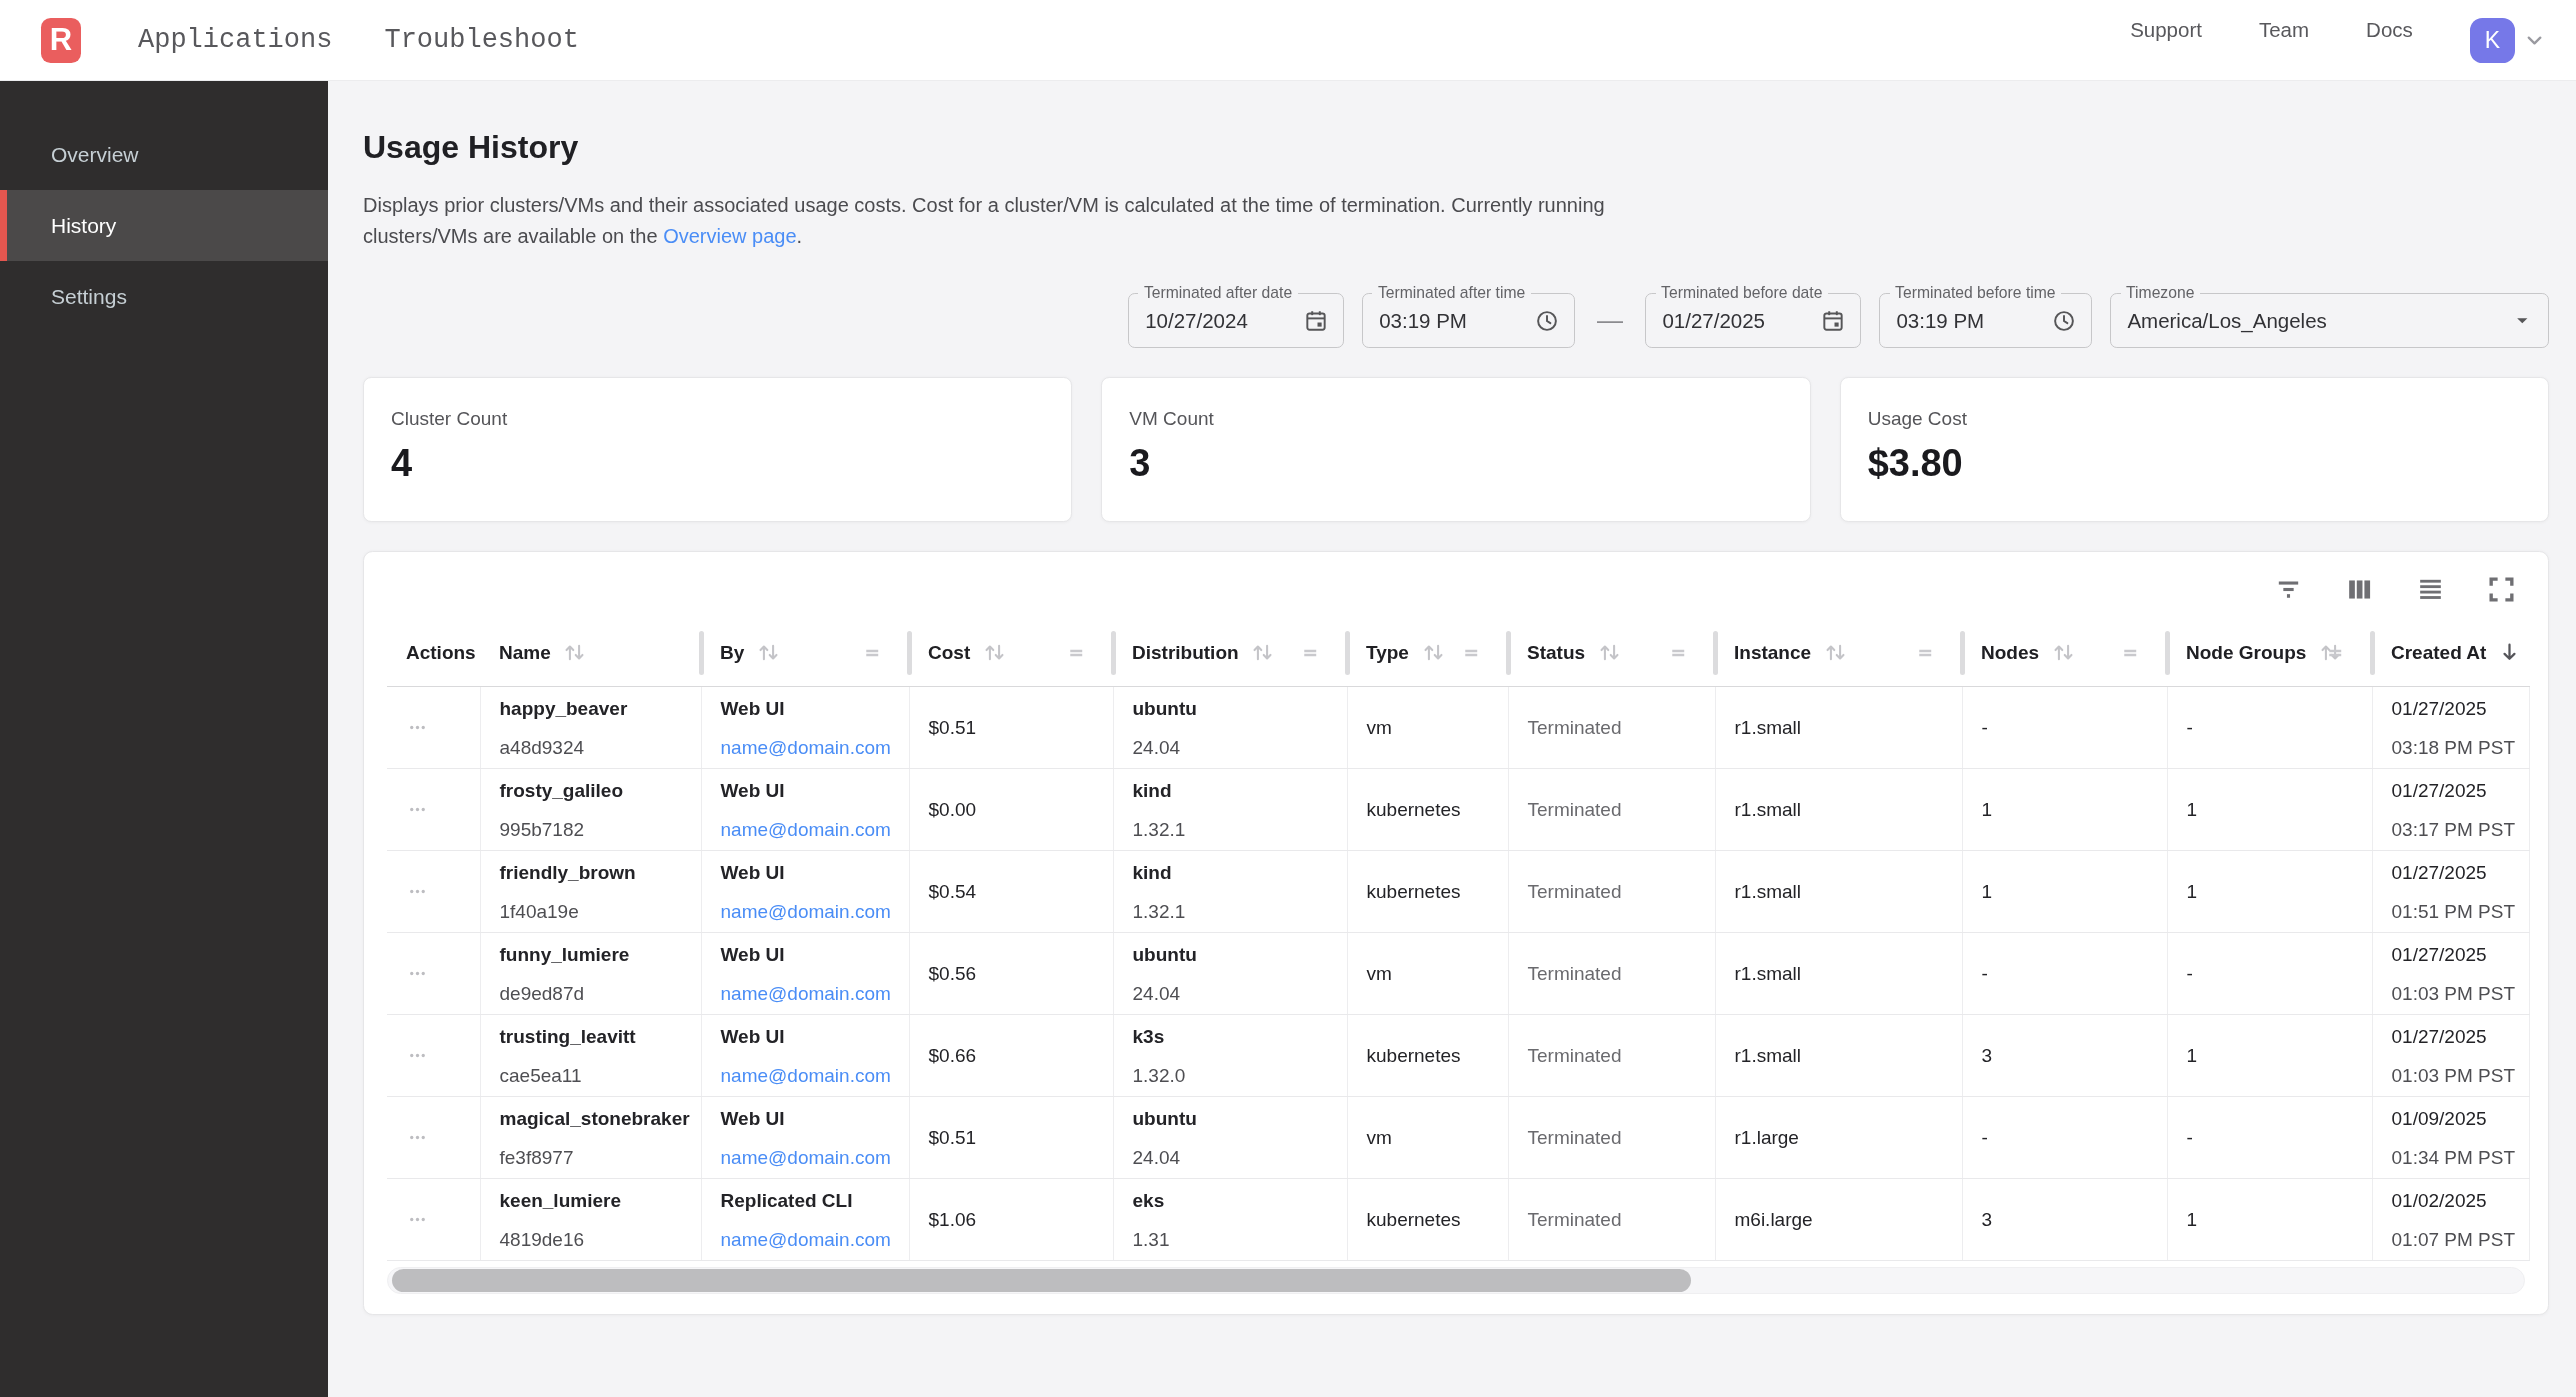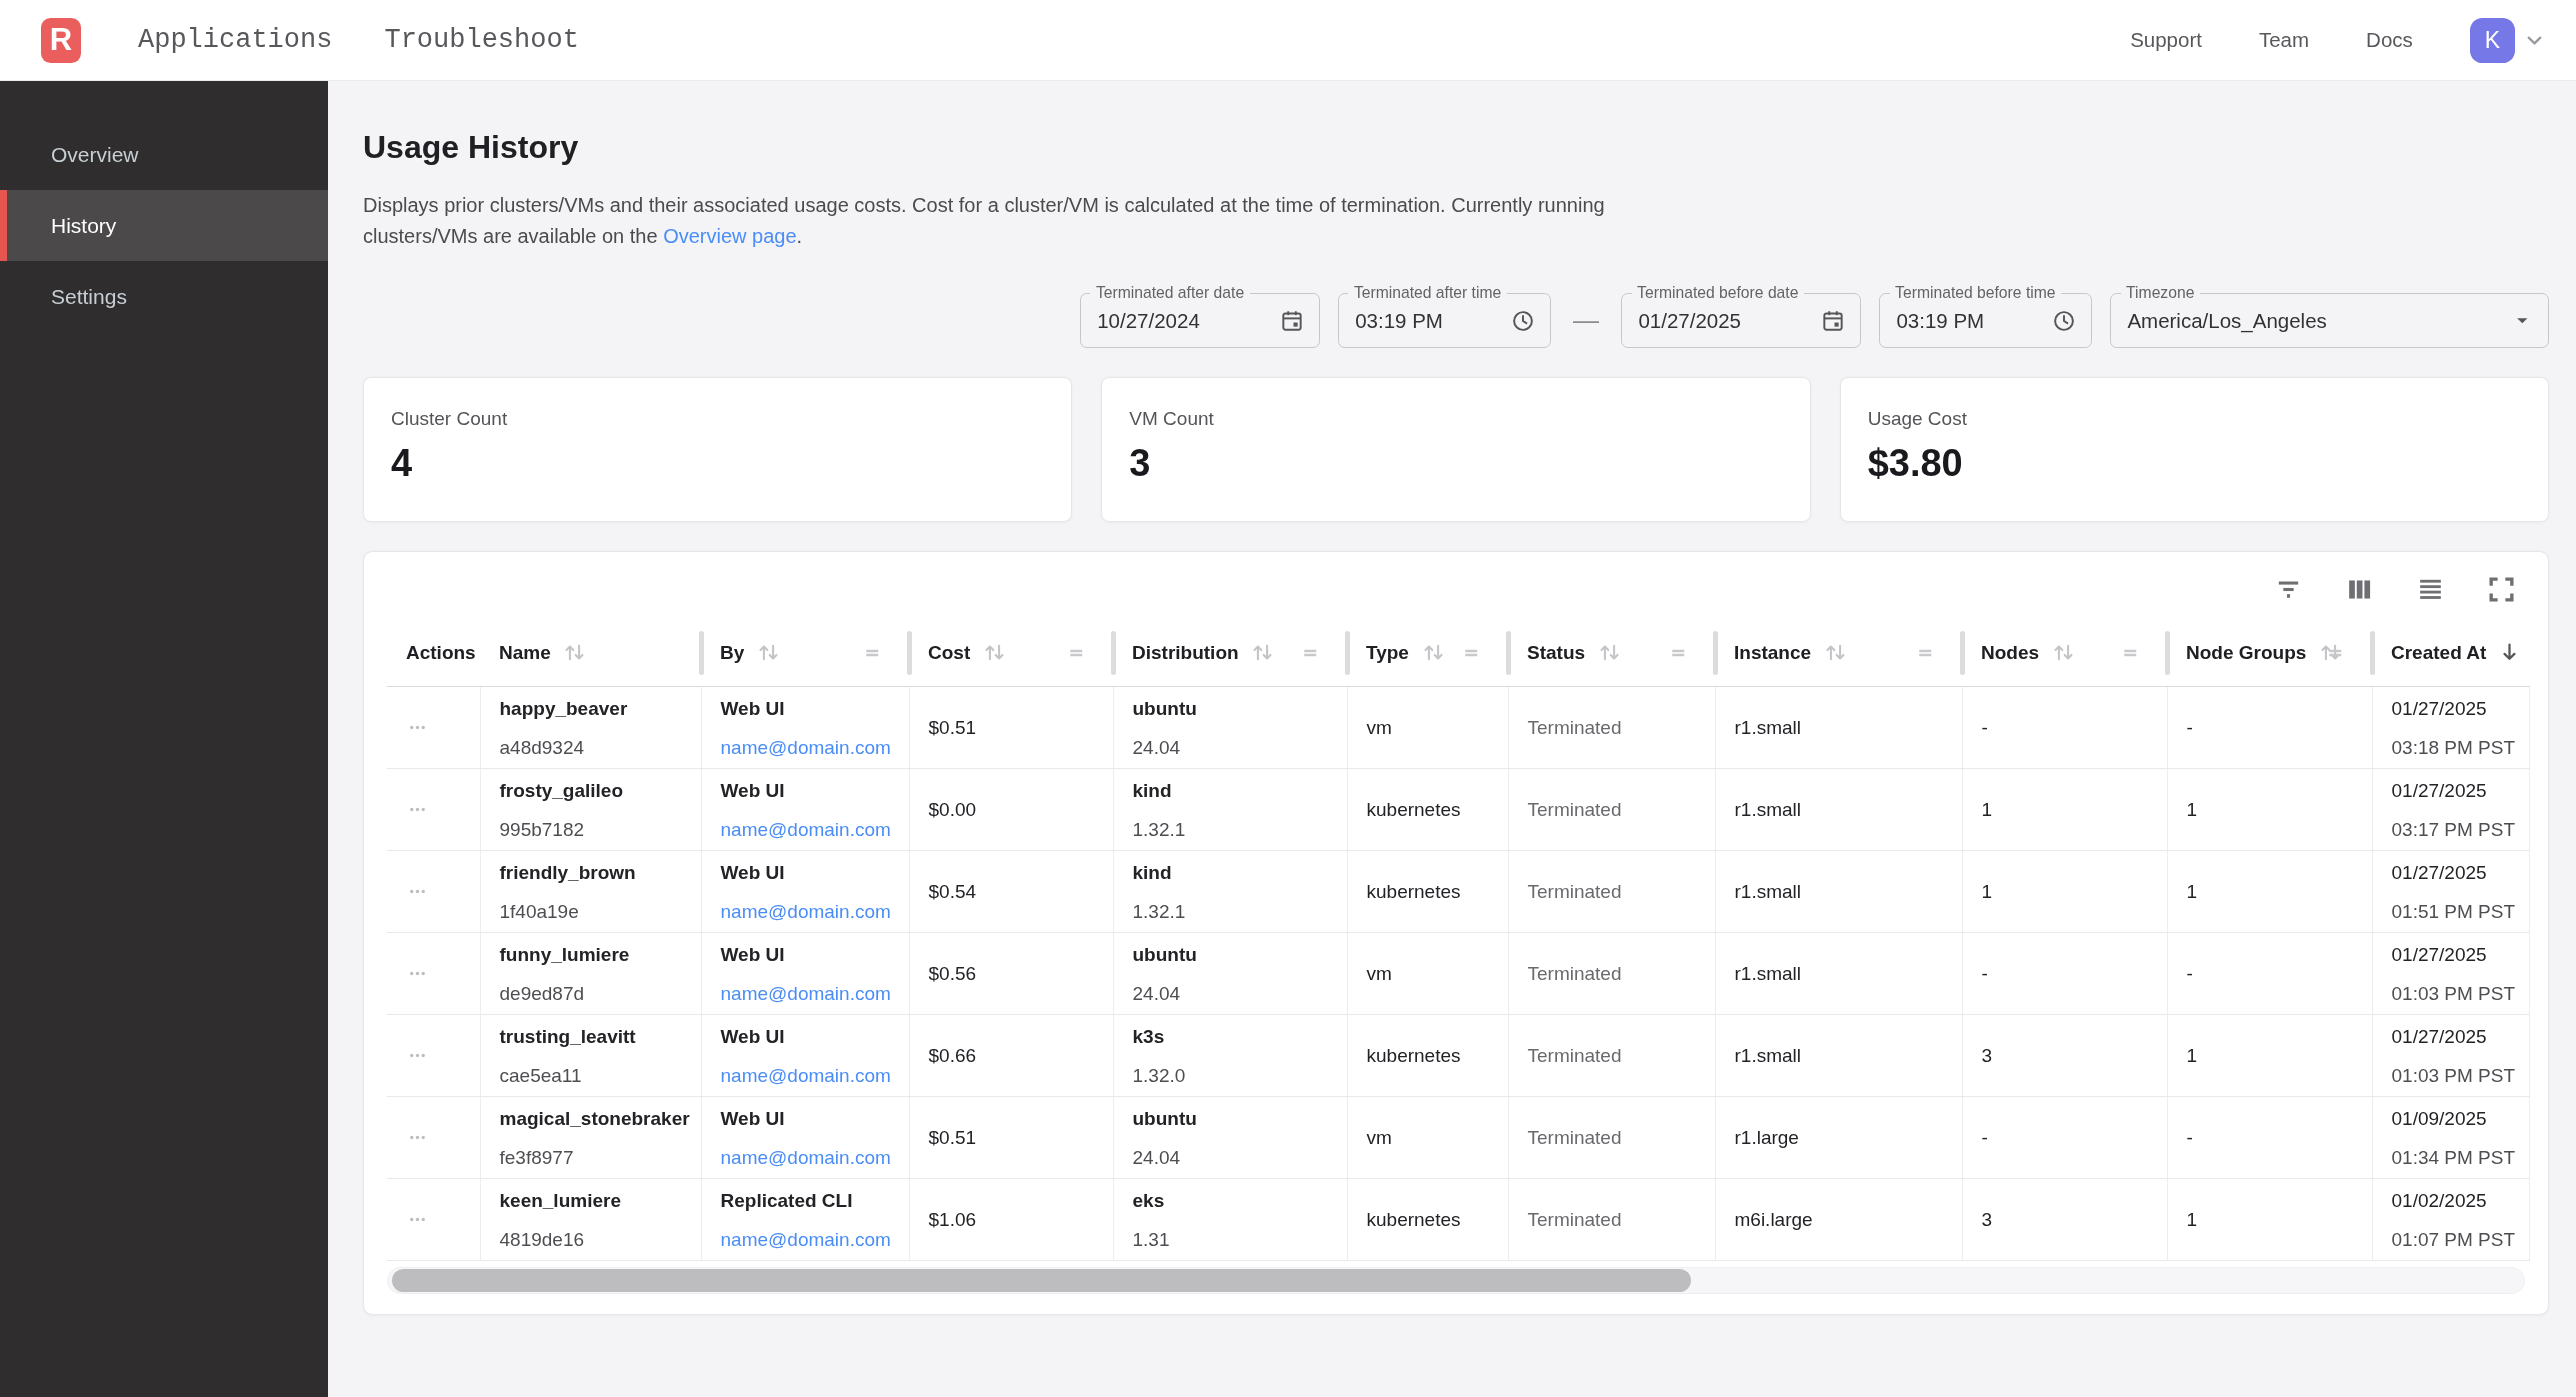--- a/index.html
+++ b/index.html
@@ -12,21 +12,21 @@
             display:flex; align-items:center; z-index:20; border-bottom:0.7px solid #ececee; }
   .logo { width:40px; height:45px; border-radius:9.6px; background:#ea5e5e; color:#fff;
           font-weight:bold; font-size:31px; display:flex; align-items:center; justify-content:center;
           margin-left:41px; cursor:pointer; }
   .nav-tabs { display:flex; height:100%; margin-left:31px; }
   .nav-tab { position:relative; display:flex; align-items:center; padding:0 26px;
              font-size:27px; color:#58585c; cursor:pointer;font-family:Liberation Mono, monospace; }
   .nav-tab.active { color:#2c2c30; font-weight:bold; }
   .nav-underline { position:absolute; left:0; right:0; bottom:0; height:6.2px;
                    background:#6e70ee; border-radius:4.1px 4.1px 0 0; }
-  .nav-right { margin-left:auto; display:flex; align-items:center; gap:57px; margin-right:30px; }
+  .nav-right { margin-left:auto; display:flex; gap:57px; margin-right:30px; }
   .nav-link { font-size:20.5px; color:#58585c; cursor:pointer; }
   .avatar-wrap { display:flex; align-items:center; gap:8.2px; cursor:pointer; }
   .avatar { width:45px; height:45px; border-radius:12.3px; background:#7678e8; color:#fff;
             font-size:23px; display:flex; align-items:center; justify-content:center; }
   .chev { color:#9a9aa0; }
 
   
   .sidebar { position:absolute; top:81px; left:0; bottom:0; width:328px; background:#2f2d2d; padding-top:38px; }
   .side-item { height:71px; display:flex; align-items:center; padding-left:44px;
                font-size:21px; color:#c6cfd4; border-left:7.5px solid transparent; cursor:pointer; }
@@ -39,21 +39,21 @@
   .desc-link { color:#4a8df6; cursor:pointer; }
 
   
   .filters { display:flex; justify-content:flex-end; align-items:center; gap:18px; margin-top:41px; }
   .field { position:relative; height:55px; border:1.4px solid #c7c7c9; border-radius:6.8px;
            display:flex; align-items:center; padding:0 13.7px 0 16.4px; cursor:pointer; }
   .field-label { position:absolute; top:-10.3px; left:9.6px; background:#f4f4f6; padding:0 5.5px;
                  font-size:15.7px; color:#636367; white-space:nowrap; }
   .field-value { font-size:20.5px; color:#323236; flex:1; white-space:nowrap; }
   .field-icon { color:#565658; margin-left:9.6px; }
-  .w-date { width:240px; } .w-time { width:213px; } .w-tz { width:439px; }
+  .w-date { width:216px; } .w-time { width:213px; } .w-tz { width:439px; }
   .dash { color:#8b8b8f; font-size:26px; margin:0 4.1px; }
 
   
   .stats { display:flex; gap:29px; margin-top:29px; }
   .stat-card { flex:1; height:145px; background:#fff; border:1.4px solid #e6e6e8; border-radius:8.2px;
                padding:30px 27px; box-shadow:0 0.7px 3.4px rgba(0,0,0,.04); }
   .stat-label { font-size:19px; color:#555559; }
   .stat-value { margin-top:12.3px; font-size:38px; font-weight:bold; color:#1a1a1e; }
 
   

